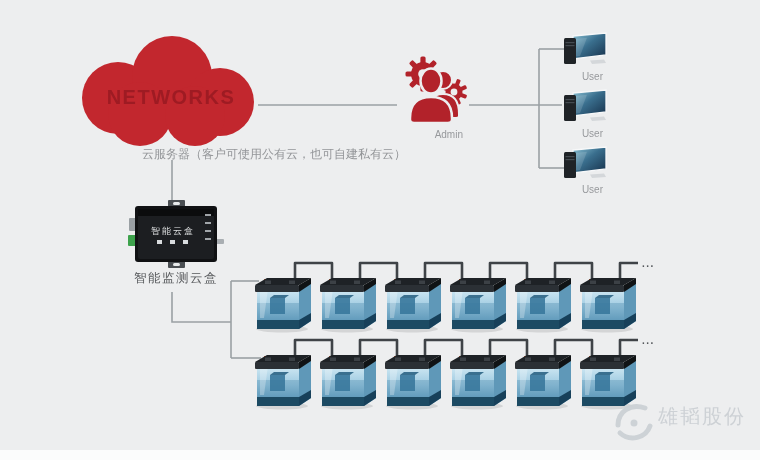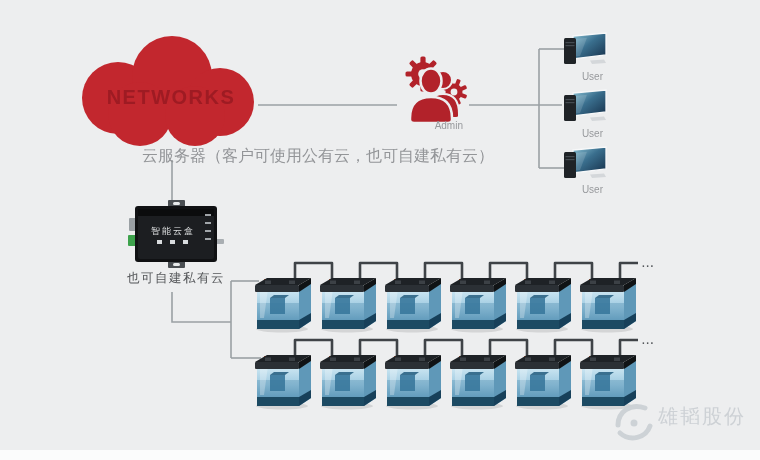--- a/index.html
+++ b/index.html
@@ -5,21 +5,21 @@
   html,body{margin:0;padding:0}
   body{width:760px;height:460px;overflow:hidden;background:#edeeef}
   .stage{position:relative;width:760px;height:460px;background:#edeeef;overflow:hidden;
          font-family:"Liberation Sans","DejaVu Sans",sans-serif}
   svg.layer{position:absolute;left:0;top:0}
   .net{stroke:#9aa0a4;stroke-width:1.6;fill:none}
   .cable{stroke:#3f4347;stroke-width:2.6;fill:none;stroke-linejoin:round}
   .ellipsis-text{fill:#54575b;font-size:10px;font-weight:bold;letter-spacing:1.5px;
                  font-family:"Liberation Sans",sans-serif}
   .lbl{position:absolute;color:#97999c;font-size:10px;text-align:right}
-  .cloud-caption{position:absolute;left:142px;top:146px;font-size:16px;color:#939598;white-space:nowrap}
+  .cloud-caption{position:absolute;left:142px;top:146px;font-size:12px;color:#939598;white-space:nowrap}
   .device-label{position:absolute;left:126px;top:270px;width:100px;text-align:center;
                 font-size:12.5px;color:#55575a;letter-spacing:1.5px}
   .battery-caption{position:absolute;left:350px;top:416px;width:200px;text-align:center;
                    font-size:12.5px;color:#8d9093;letter-spacing:1px}
   .watermark-text{position:absolute;left:658px;top:403px;font-size:20px;font-weight:normal;
                   color:#cdd1d5;letter-spacing:2px}
   .bottom-strip{position:absolute;left:0;bottom:0;width:760px;height:10px;background:#fbfcfc}
 </style>
 </head>
 <body>
@@ -183,20 +183,20 @@
       </g>
 
     <g transform="translate(612,402)" stroke="#ccd1d5" fill="none" stroke-width="5" stroke-linecap="round" opacity="0.95">
       <path d="M 33 6 C 18 1 6 10 6 23"></path>
       <path d="M 8 31 C 18 40 34 36 38 24"></path>
       <circle cx="22" cy="21" r="3.5" fill="#ccd1d5" stroke="none"></circle>
     </g>
   </svg>
 
   <div class="cloud-caption">云服务器（客户可使用公有云，也可自建私有云）</div>
-  <div class="lbl" style="left:403px;top:120px;width:60px">Admin</div>
+  <div class="lbl" style="left:403px;top:129px;width:60px">Admin</div>
   <div class="lbl" style="left:559px;top:71px;width:44px">User</div>
   <div class="lbl" style="left:559px;top:128px;width:44px">User</div>
   <div class="lbl" style="left:559px;top:184px;width:44px">User</div>
-  <div class="device-label">也可自建私有云</div>
+  <div class="device-label">智能监测云盒</div>
   <div class="watermark-text">雄韬股份</div>
   <div class="bottom-strip"></div>
 </div>
 
 </body></html>

